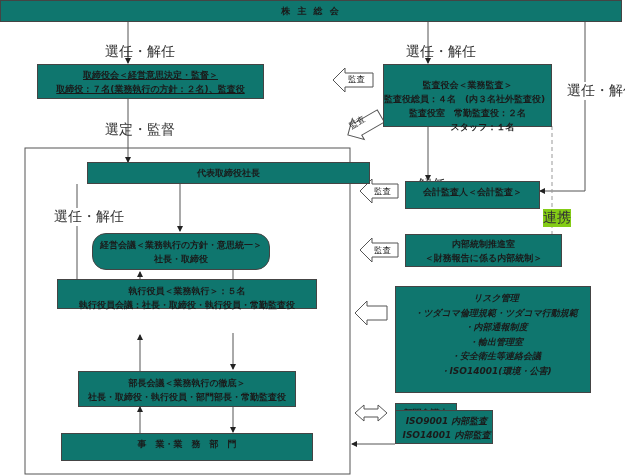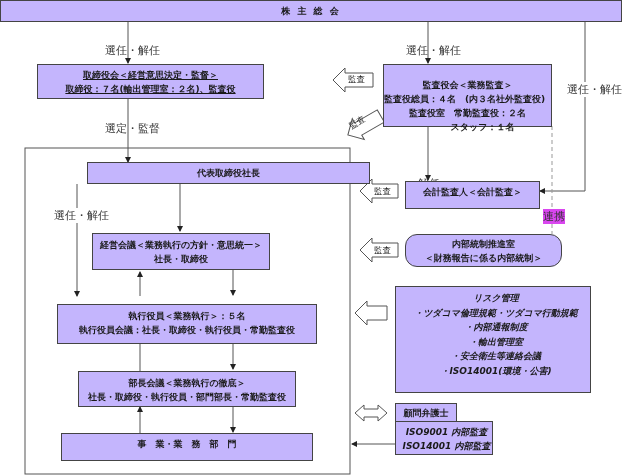--- a/index.html
+++ b/index.html
@@ -1,20 +1,20 @@
 <!DOCTYPE html>
 <html><head>
 <meta charset="utf-8">
 <style>
   html, body { margin:0; padding:0; background:#ffffff; }
   body { width:625px; height:476px; position:relative; overflow:hidden;
          font-family:"DejaVu Sans", sans-serif; color:#1a1a1a; }
-  .box { position:absolute; border:1px solid #444; background:#c4b5fd; box-sizing:border-box;
+  .box { position:absolute; border:1px solid #444; background:#0f766e; box-sizing:border-box;
          font-size:9px; font-weight:bold; text-align:center; line-height:14px; }
-  .lbl { position:absolute; font-size:11px; color:#333; white-space:nowrap; }
+  .lbl { position:absolute; font-size:14px; color:#333; white-space:nowrap; }
   .lines { position:absolute; left:0; top:0; }
   .lines line, .lines polyline, .lines rect { stroke:#555; stroke-width:1; fill:none; }
   .arrowtxt { position:absolute; font-size:8.5px; color:#222; }
   .list-line { text-align:center; white-space:nowrap;font-style:italic; }
 </style>
 </head>
 <body>
 
 <svg class="lines" width="625" height="476">
   <defs>
@@ -68,21 +68,21 @@
 <div class="box" style="left:0;top:0;width:622px;height:22px;line-height:20px;border-width:1px;">
   <span style="letter-spacing:2px;">株 主 総 会</span>
 </div>
 
 <span class="lbl" style="left:105px;top:43px;">選任・解任</span>
 <span class="lbl" style="left:406px;top:43px;">選任・解任</span>
 <span class="lbl" style="left:567px;top:82px;background:#fff;">選任・解任</span>
 
 <div class="box" style="left:37px;top:64px;width:227px;height:35px;padding-top:3px;text-decoration:underline;">
   <div>取締役会＜経営意思決定・監督＞</div>
-  <div>取締役：７名(輸出管理室：２名)、監査役</div>
+  <div>取締役：７名(業務執行の方針：２名)、監査役</div>
 </div>
 
 <div class="box" style="left:383px;top:64px;width:169px;height:63px;padding-top:13px;line-height:14px;">
   <div>監査役会＜業務監査＞</div>
   <div style="white-space:nowrap;margin-left:-6px;">監査役総員：４名　(内３名社外監査役)</div>
   <div>監査役室　常勤監査役：２名</div>
   <div style="padding-left:30px;">スタッフ：１名</div>
 </div>
 
 <span class="arrowtxt" style="left:348px;top:74px;">監査</span>
@@ -90,61 +90,61 @@
 
 <span class="lbl" style="left:105px;top:121px;">選定・監督</span>
 <span class="lbl" style="left:418px;top:144px;margin-top:32px;">解任</span>
 
 <div class="box" style="left:39px;top:162px;width:283px;height:22px;line-height:20px;margin-left:48px;">
   <span>代表取締役社長</span>
 </div>
 
 <span class="lbl" style="left:54px;top:208px;background:#fff;">選任・解任</span>
 
-<div class="box" style="left:92px;top:233px;width:178px;height:37px;padding-top:4px;">
+<div class="box" style="left:92px;top:233px;width:178px;height:37px;padding-top:4px;border-radius:14px;">
   <div>経営会議＜業務執行の方針・意思統一＞</div>
   <div>社長・取締役</div>
 </div>
 
-<div class="box" style="left:57px;top:304px;width:260px;height:40px;padding-top:4px;">
+<div class="box" style="left:57px;top:279px;width:260px;height:30px;padding-top:4px;">
   <div>執行役員＜業務執行＞：５名</div>
   <div>執行役員会議：社長・取締役・執行役員・常勤監査役</div>
 </div>
 
 <div class="box" style="left:78px;top:371px;width:218px;height:36px;padding-top:4px;">
   <div>部長会議＜業務執行の徹底＞</div>
   <div style="white-space:nowrap;">社長・取締役・執行役員・部門部長・常勤監査役</div>
 </div>
 
 <div class="box" style="left:61px;top:433px;width:252px;height:28px;line-height:20px;">
   <span>事　業・業　務　部　門</span>
 </div>
 
 <div class="box" style="left:405px;top:181px;width:135px;height:28px;line-height:20px;">
   <span>会計監査人＜会計監査＞</span>
 </div>
 <span class="arrowtxt" style="left:374px;top:186px;">監査</span>
 
-<span class="lbl" style="left:543px;top:209px;background:#d946ef;">連携</span>
+<span class="lbl" style="left:543px;top:209px;background:#84cc16;">連携</span>
 
-<div class="box" style="left:405px;top:234px;width:157px;height:33px;padding-top:2px;border-radius:12px;">
+<div class="box" style="left:405px;top:234px;width:157px;height:33px;padding-top:2px;">
   <div>内部統制推進室</div>
   <div>＜財務報告に係る内部統制＞</div>
 </div>
 <span class="arrowtxt" style="left:374px;top:245px;">監査</span>
 
 <div class="box" style="left:395px;top:286px;width:196px;height:107px;padding:4px 0 0 6px;text-align:left;line-height:14.5px;">
   <div class="list-line">リスク管理</div>
   <div class="list-line">・ツダコマ倫理規範・ツダコマ行動規範</div>
   <div class="list-line">・内部通報制度</div>
   <div class="list-line">・輸出管理室</div>
   <div class="list-line">・安全衛生等連絡会議</div>
   <div class="list-line">・ISO14001(環境・公害)</div>
 </div>
 
 <div class="box" style="left:395px;top:403px;width:62px;height:21px;line-height:19px;">
   <span>顧問弁護士</span>
 </div>
 
-<div class="box" style="left:395px;top:421px;width:98px;height:34px;padding:3px 0 0 5px;text-align:left;">
+<div class="box" style="left:395px;top:410px;width:98px;height:34px;padding:3px 0 0 5px;text-align:left;">
   <div class="list-line">ISO9001 内部監査</div>
   <div class="list-line">ISO14001 内部監査</div>
 </div>
 
 </body></html>

